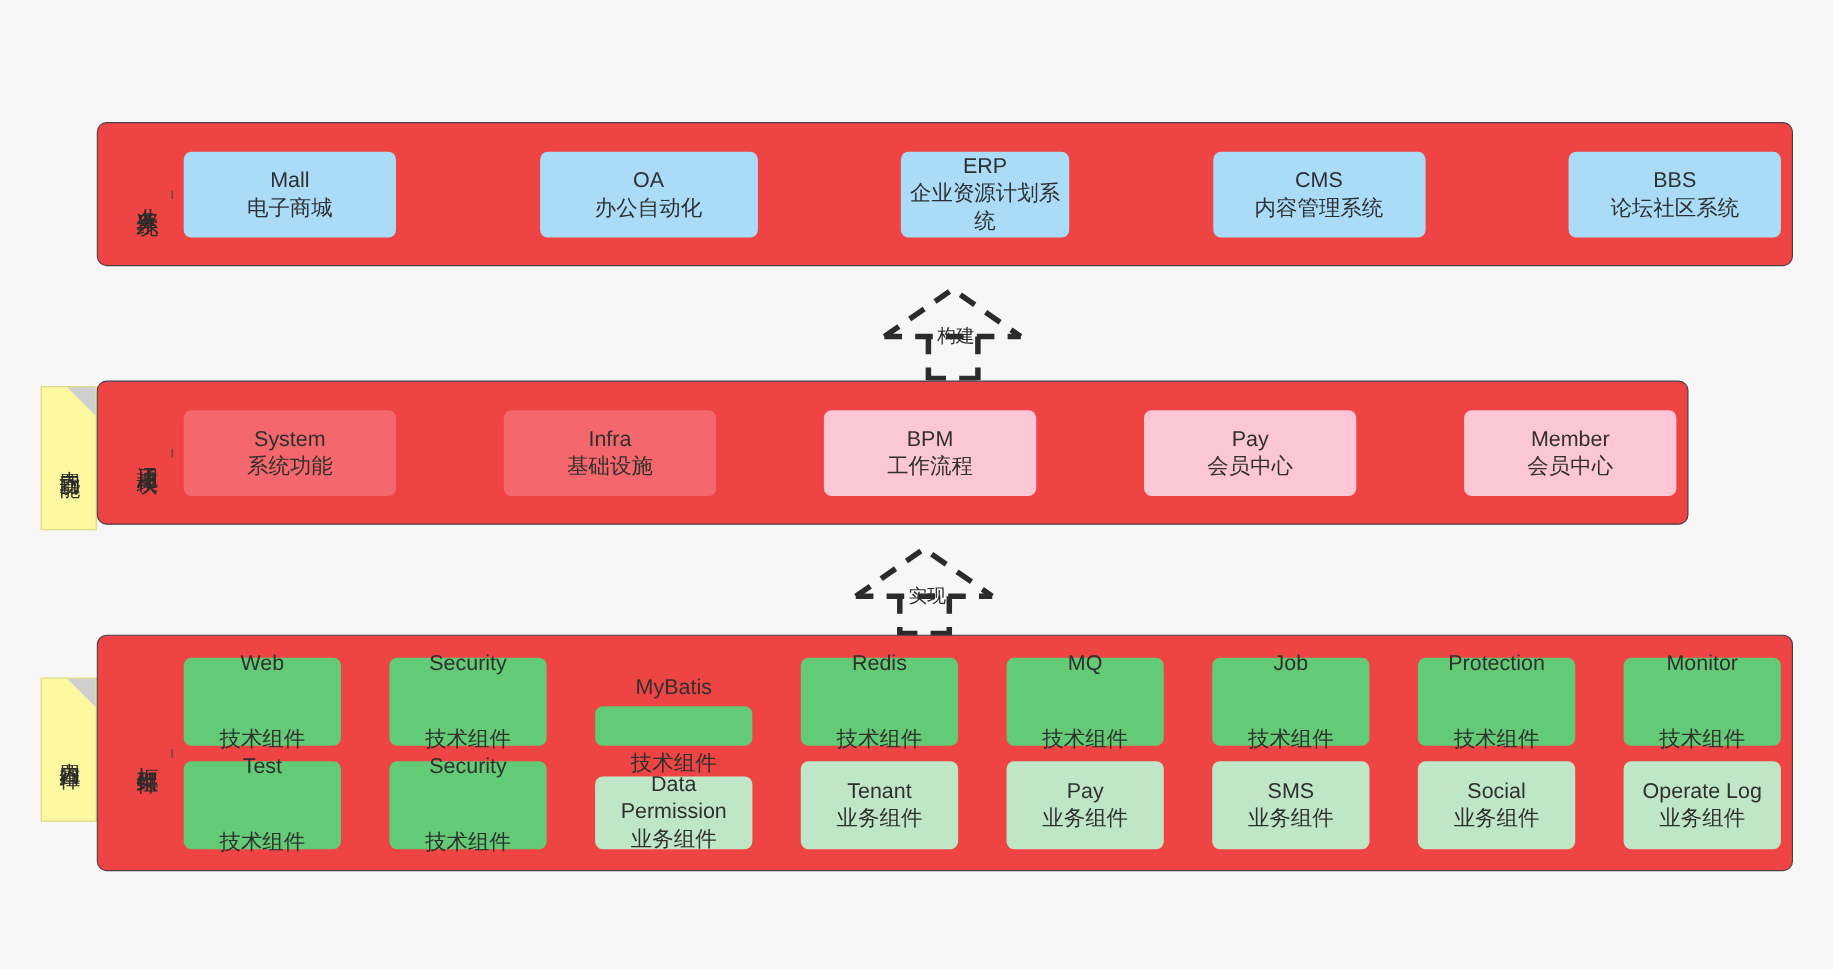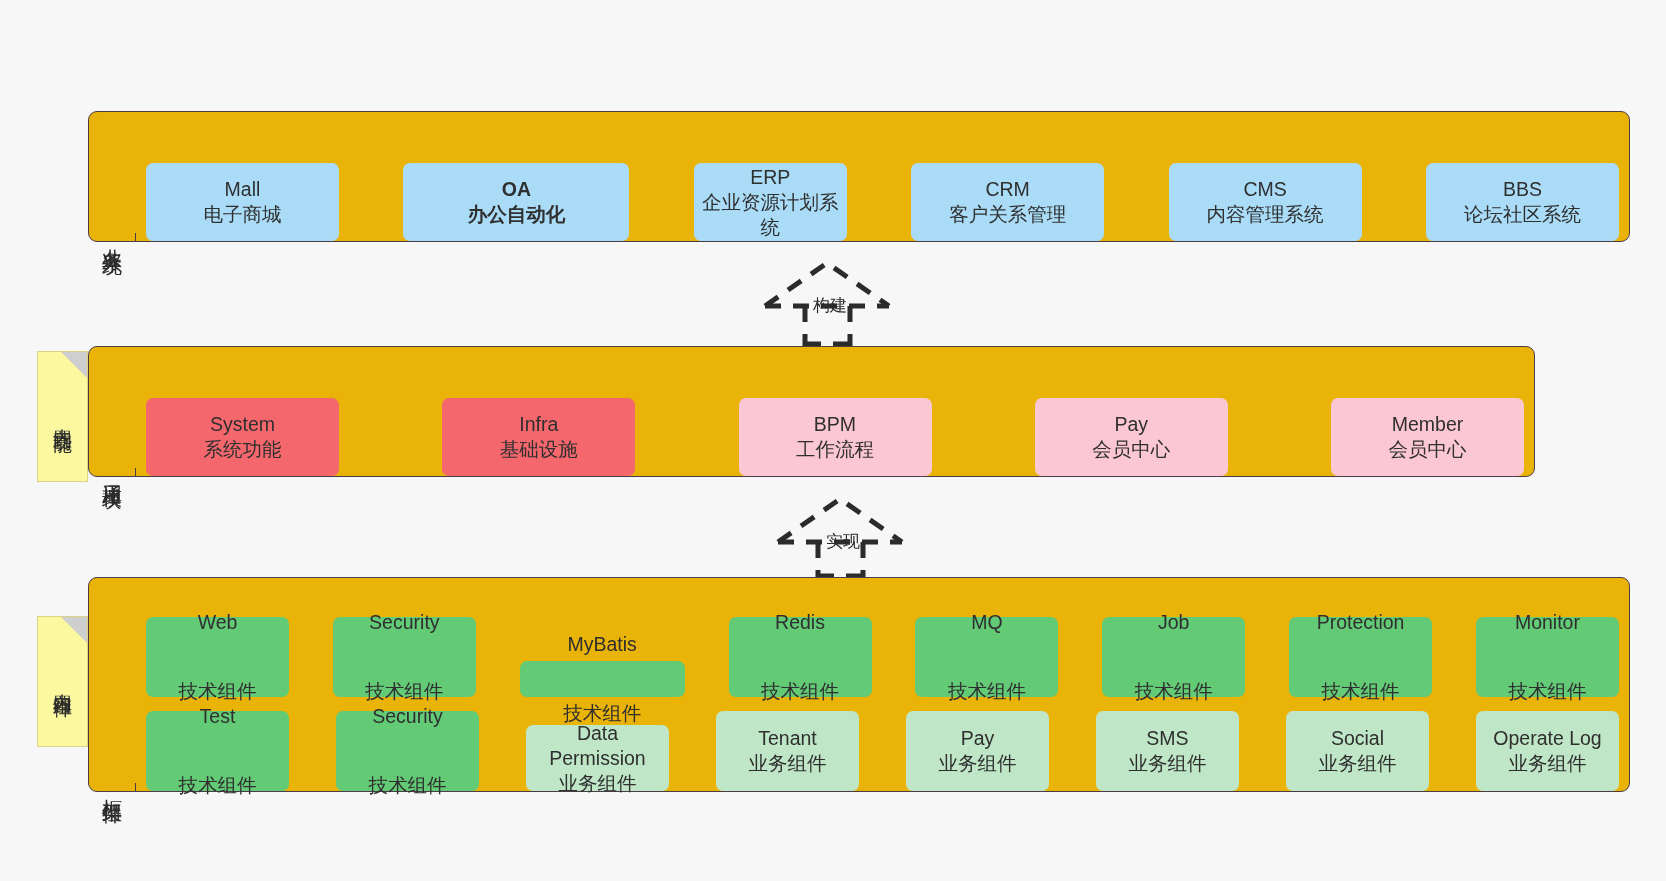--- a/index.html
+++ b/index.html
@@ -19,26 +19,27 @@
   #canvas {
     position: absolute;
     left: 0; top: 0;
     width: 1666px;
     height: 881px;
   }
 
   
   .layer {
     position: absolute;
-    background: #eab308;
+    background: #ef4444;
     border: 1.6px solid #4a3d49;
     border-radius: 9px;
     box-sizing: border-box;
     display: flex;
-    align-items: flex-end;
+    align-items: center;
+    padding-left: 21px;
   }
   .layer-title {
     width: 47px;
     flex: 0 0 47px;
     border-right: 1.6px solid #4a3d49;
     display: flex;
     align-items: center;
     justify-content: center;
     font-size: 20px;
     line-height: 23px;
@@ -137,45 +138,41 @@
   <div class="layer" id="layer-business" style="left:88px; top:111px; width:1542px; height:131px;">
     <div class="layer-title">
       <span>业务系统</span>
     </div>
     <div class="layer-body">
       <div class="row" id="row-business" style="height:78px; padding:0 10px;">
           <div class="card blue" style="width: 193px; background: rgb(170, 220, 248);">
             <span class="l1">Mall</span>
             <span class="l2">电子商城</span>
           </div>
-          <div class="card blue" style="width: 226px; background: rgb(170, 220, 248); font-weight: bold;">
+          <div class="card blue" style="width: 198px; background: rgb(170, 220, 248);">
             <span class="l1">OA</span>
             <span class="l2">办公自动化</span>
           </div>
           <div class="card blue" style="width: 153px; background: rgb(170, 220, 248);">
             <span class="l1">ERP</span>
             <span class="l2">企业资源计划系统</span>
           </div>
           <div class="card blue" style="width: 193px; background: rgb(170, 220, 248);">
-            <span class="l1">CRM</span>
-            <span class="l2">客户关系管理</span>
-          </div>
-          <div class="card blue" style="width: 193px; background: rgb(170, 220, 248);">
             <span class="l1">CMS</span>
             <span class="l2">内容管理系统</span>
           </div>
           <div class="card blue" style="width: 193px; background: rgb(170, 220, 248);">
             <span class="l1">BBS</span>
             <span class="l2">论坛社区系统</span>
           </div>
         </div>
     </div>
   </div>
 
-  <div class="arrow-wrap" style="left:755px; top:256px; width:190px; height:90px;">
+  <div class="arrow-wrap" style="left:794px; top:256px; width:190px; height:90px;">
     <svg width="190" height="90" viewBox="0 0 190 90">
       <path d="M 10 50 L 72 7 L 134 50" fill="none" stroke="#2b2b2b" stroke-width="5" stroke-dasharray="16,12" stroke-linecap="butt"></path>
       <path d="M 10 50 L 134 50" fill="none" stroke="#2b2b2b" stroke-width="5" stroke-dasharray="16,12"></path>
       <path d="M 50 50 L 50 90" fill="none" stroke="#2b2b2b" stroke-width="5" stroke-dasharray="16,12"></path>
       <path d="M 95 50 L 95 90" fill="none" stroke="#2b2b2b" stroke-width="5" stroke-dasharray="16,12"></path>
       <path d="M 50 88 L 95 88" fill="none" stroke="#2b2b2b" stroke-width="5" stroke-dasharray="16,12"></path>
     </svg>
     <div class="arrow-label" style="left:58px; top:38px;">构建</div>
   </div>
 
@@ -237,21 +234,21 @@
     <div class="layer-body" style="justify-content:center; gap:14px;">
       <div class="row" id="row-framework-1" style="height:80px; padding:0 10px;">
           <div class="card green" style="width: 143px; background: rgb(99, 202, 118);">
             <span class="l1">Web</span>
             <span class="l2">技术组件</span>
           </div>
           <div class="card green" style="width: 143px; background: rgb(99, 202, 118);">
             <span class="l1">Security</span>
             <span class="l2">技术组件</span>
           </div>
-          <div class="card green" style="width: 165px; background: rgb(99, 202, 118); margin-top: 44px;">
+          <div class="card green" style="width: 143px; background: rgb(99, 202, 118); margin-top: 44px;">
             <span class="l1">MyBatis</span>
             <span class="l2">技术组件</span>
           </div>
           <div class="card green" style="width: 143px; background: rgb(99, 202, 118);">
             <span class="l1">Redis</span>
             <span class="l2">技术组件</span>
           </div>
           <div class="card green" style="width: 143px; background: rgb(99, 202, 118);">
             <span class="l1">MQ</span>
             <span class="l2">技术组件</span>

